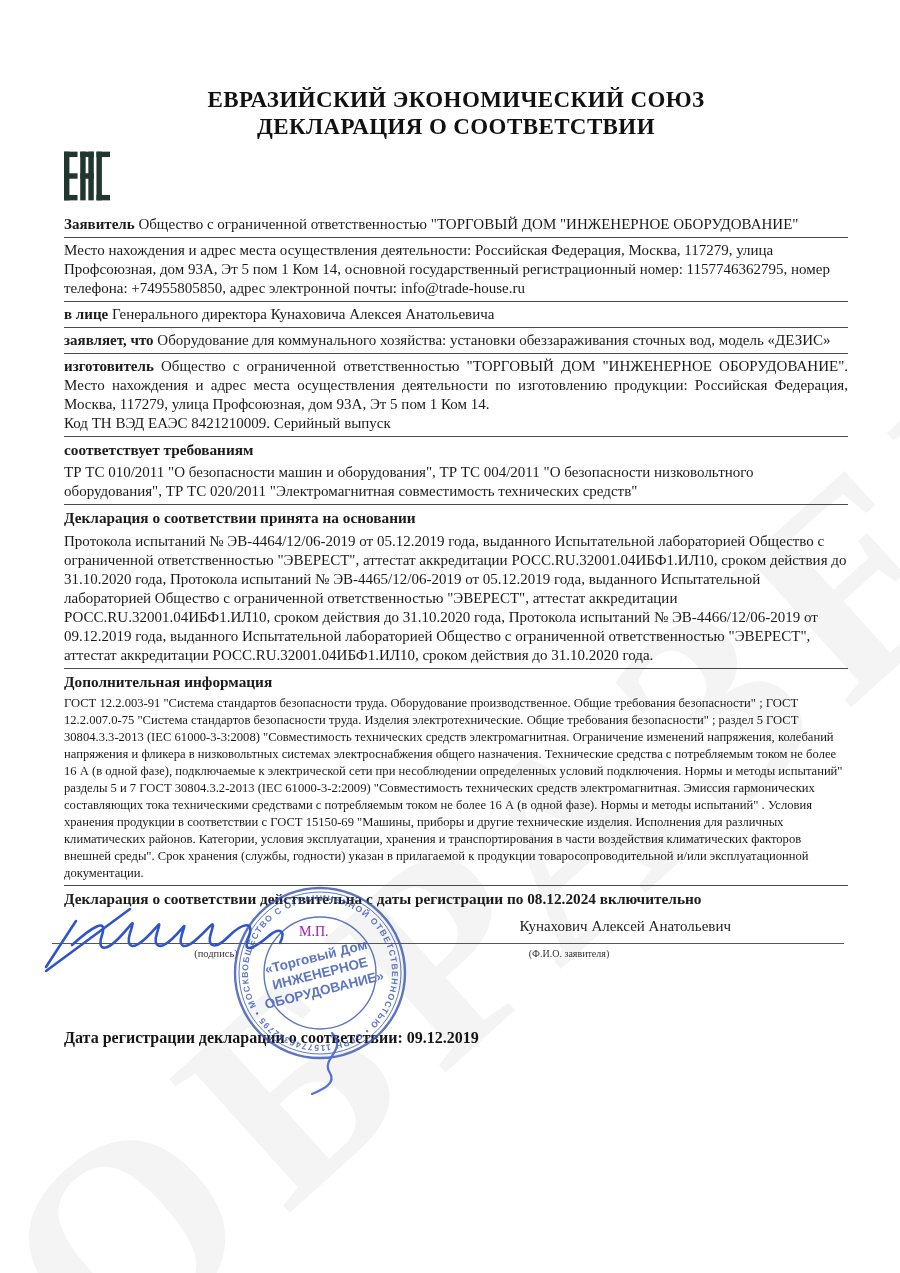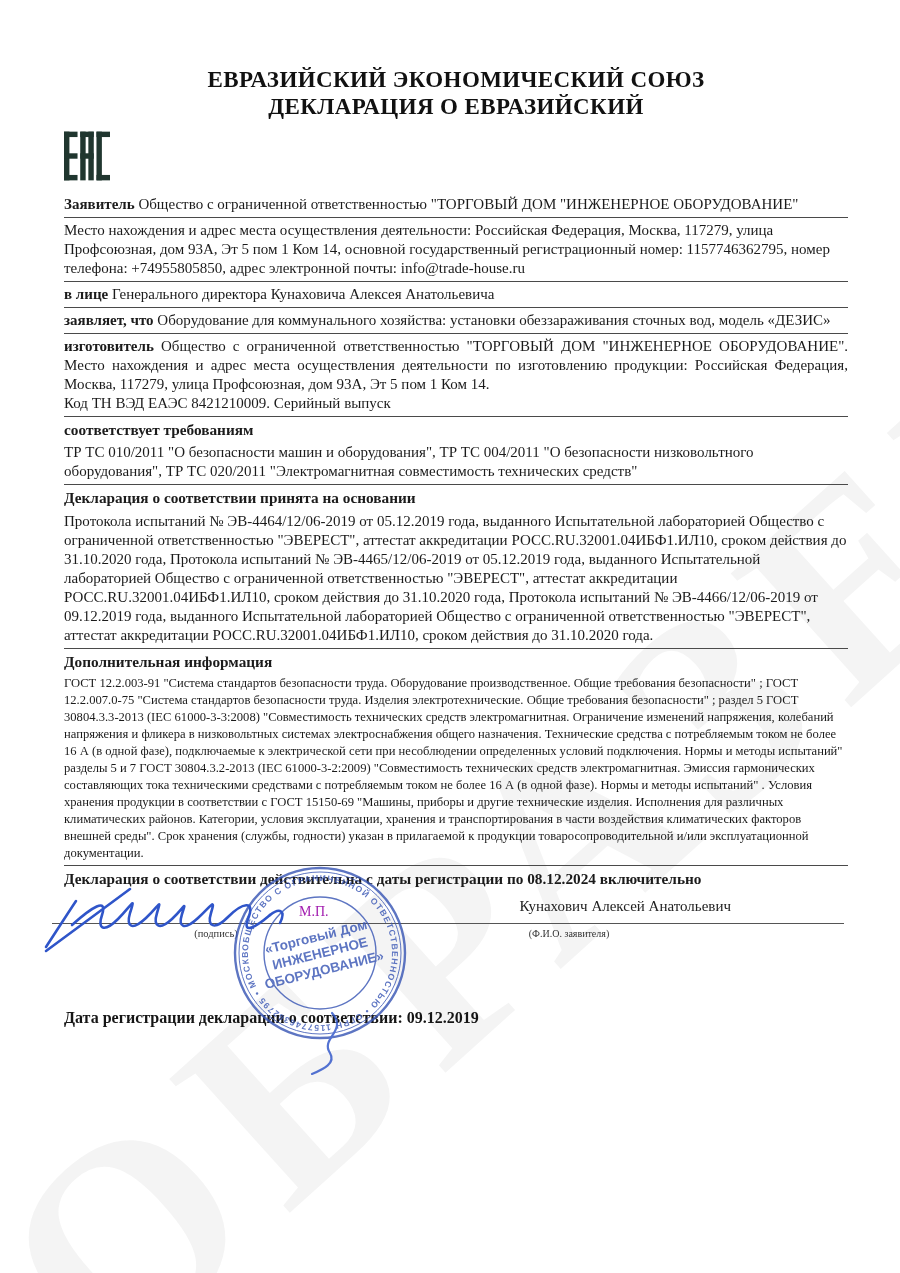--- a/index.html
+++ b/index.html
@@ -10,21 +10,21 @@
   }
   .watermark{
     position:absolute;left:-60px;top:1190px;width:1600px;
     font-size:275px;font-weight:bold;letter-spacing:26px;
     color:rgba(40,40,40,0.05);
     transform:rotate(-42deg);transform-origin:0 0;
     white-space:nowrap;pointer-events:none;z-index:0;
     font-family:"Liberation Serif",serif;
   }
   .content{position:absolute;left:64px;top:0;width:784px;z-index:1;}
-  .titles{padding-top:66px;text-align:center;font-weight:bold;font-size:23px;line-height:27px;letter-spacing:.4px;color:#111;}
+  .titles{padding-top:86px;text-align:center;font-weight:bold;font-size:23px;line-height:27px;letter-spacing:.4px;color:#111;}
   .eac{margin-top:9px;height:54px;}
   p{margin:0;}
   .row{padding-bottom:3px;border-bottom:1px solid #4a4a4a;margin-bottom:3px;}
   .body-text{font-size:15px;line-height:19px;}
   .just{text-align:justify;}
   .mt{margin-top:12px;}
   .heading{font-weight:bold;font-size:15.3px;line-height:20px;margin:3px 0 3px 0;}
   .small-text{font-size:12.6px;line-height:17px;}
   b.inline-label{font-weight:bold;}
   .validity{font-weight:bold;font-size:15.3px;line-height:20px;margin-top:0;}
@@ -41,21 +41,21 @@
 </style>
 </head>
 <body>
 
 <div class="watermark">ОБРАЗЕЦ</div>
 
 <div class="content">
 
   <div class="titles">
     <div>ЕВРАЗИЙСКИЙ ЭКОНОМИЧЕСКИЙ СОЮЗ</div>
-    <div>ДЕКЛАРАЦИЯ О ЕВРАЗИЙСКИЙ</div>
+    <div>ДЕКЛАРАЦИЯ О СООТВЕТСТВИИ</div>
   </div>
 
   <div class="eac">
     <svg width="46" height="54" viewBox="0 0 51 54">
       <g fill="#20362f">
         <rect x="0" y="0" width="6" height="54"></rect>
           <rect x="0" y="0" width="15" height="6"></rect>
           <rect x="0" y="24" width="15" height="6"></rect>
           <rect x="0" y="48" width="15" height="6"></rect>
         <rect x="18" y="0" width="6" height="54"></rect>

